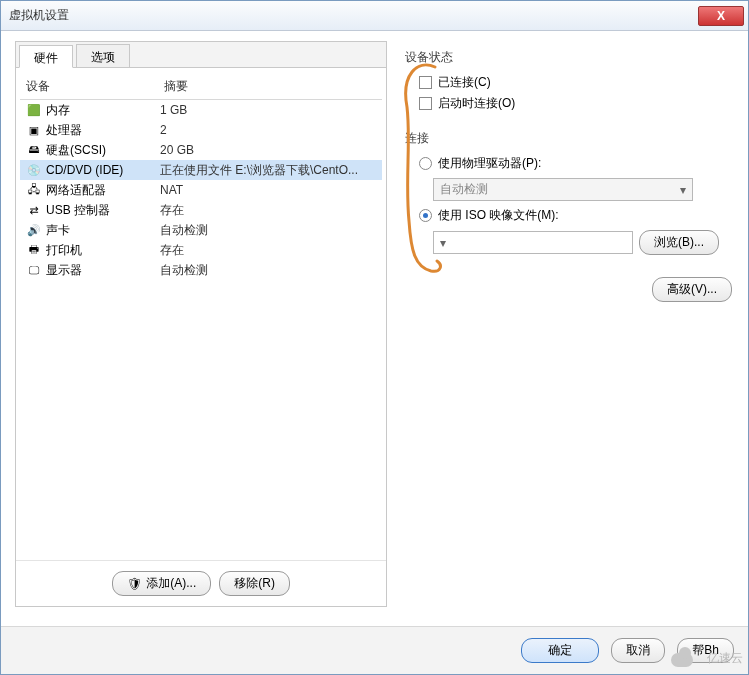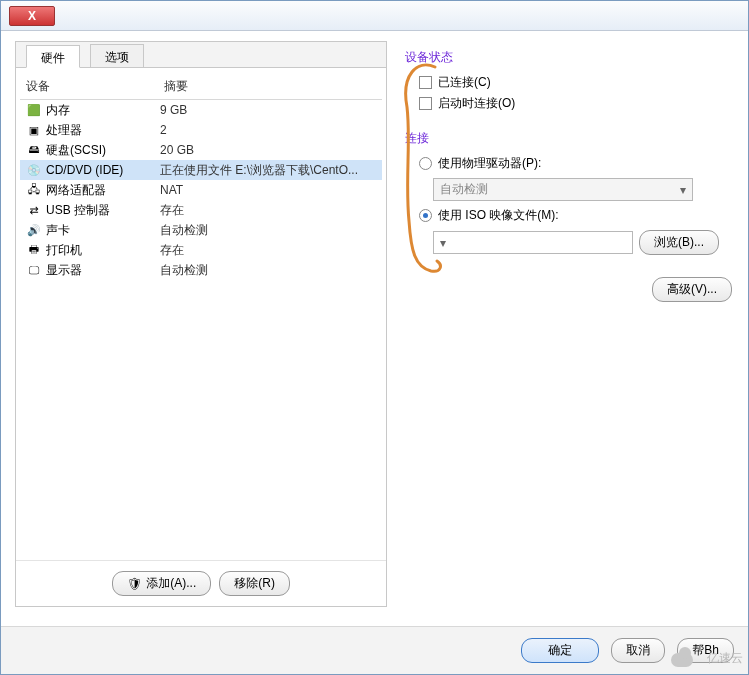--- a/index.html
+++ b/index.html
@@ -4,38 +4,38 @@
 <style>
   * { box-sizing: border-box; font-family: "Microsoft YaHei", "Segoe UI", Arial, sans-serif; font-size: 12px; }
   body { margin: 0; padding: 0; background: #d4e4f0; width: 749px; height: 675px; position: relative; }
   .window { position: absolute; left: 0; top: 0; width: 749px; height: 675px; background: #fff; border: 1px solid #7a9bbf; }
   .titlebar { height: 30px; background: linear-gradient(#fbfcfd,#e6eef7); display:flex; align-items:center; padding:0 4px 0 8px; border-bottom:1px solid #c0c9d6; }
   .titlebar .title { flex:1; color:#333; }
   .close-btn { width:46px; height:20px; background:linear-gradient(#e77,#c33); border:1px solid #933; border-radius:2px; color:#fff; text-align:center; line-height:18px; font-weight:bold; cursor:pointer; }
   .body { padding:10px 14px 10px 14px; height:586px; display:flex; gap:12px; }
   .left-pane { width:372px; border:1px solid #c8c8c8; display:flex; flex-direction:column; }
   .tabs { height:26px; display:flex; border-bottom:1px solid #c8c8c8; background:#f3f3f3; }
-  .tab { padding:4px 14px; border:1px solid #c8c8c8; border-bottom:none; margin-top:2px; margin-left:10px; background:#fff; cursor:pointer; }
+  .tab { padding:4px 14px; border:1px solid #c8c8c8; border-bottom:none; margin-top:2px; margin-left:3px; background:#fff; cursor:pointer; }
   .tab.active { background:#fff; border-bottom:1px solid #fff; position:relative; top:1px; }
   .tab.inactive { background:#f0f0f0; }
   .dev-table { flex:1; padding:6px 4px; overflow:hidden; display:flex; flex-direction:column; }
   .dev-head { display:flex; border-bottom:1px solid #d8d8d8; padding:4px 0; color:#333; }
   .col-dev { width:140px; padding-left:6px; }
   .col-sum { flex:1; padding-left:4px; }
   .dev-rows { flex:1; overflow:auto; }
   .dev-row { display:flex; align-items:center; height:20px; padding:1px 0; cursor:pointer; }
   .dev-row.selected { background:#cfe3f8; }
   .dev-row .icon { width:16px; height:16px; margin:0 4px 0 6px; display:inline-flex; align-items:center; justify-content:center; font-size:11px; }
   .dev-row .name { width:114px; white-space:nowrap; overflow:hidden; text-overflow:ellipsis; }
   .dev-row .summary { flex:1; white-space:nowrap; overflow:hidden; text-overflow:ellipsis; color:#333; }
   .left-footer { padding:10px; text-align:center; border-top:1px solid #e4e4e4; display:flex; gap:8px; justify-content:center; }
   .btn { padding:3px 14px; border:1px solid #999; border-radius:11px; background:linear-gradient(#fdfdfd,#e9e9e9); cursor:pointer; display:inline-flex; align-items:center; gap:4px; }
   .right-pane { flex:1; display:flex; flex-direction:column; gap:8px; padding-top:4px; }
   .group { padding:4px 6px; }
-  .group-title { color:#6d28d9; margin-bottom:6px; }
+  .group-title { color:#404040; margin-bottom:6px; }
   .chk-row, .rad-row { display:flex; align-items:center; gap:6px; padding:2px 0 2px 14px; }
   .chk { width:13px; height:13px; border:1px solid #888; background:#fff; display:inline-block; }
   .rad { width:13px; height:13px; border:1px solid #888; border-radius:50%; display:inline-flex; align-items:center; justify-content:center; background:#fff; }
   .rad .dot { width:5px; height:5px; border-radius:50%; background:#3373c8; }
   .combo { display:flex; align-items:center; border:1px solid #b8b8b8; background:#fff; height:23px; }
   .combo.disabled { background:#f4f4f4; color:#888; }
   .combo input { flex:1; border:none; padding:0 6px; height:21px; outline:none; background:transparent; color:inherit; }
   .combo .caret { width:18px; text-align:center; color:#666; cursor:pointer; }
   .file-row { display:flex; gap:6px; padding:4px 0 4px 28px; align-items:center; }
   .file-row .combo { width:200px; }
@@ -48,40 +48,41 @@
   .watermark { position:absolute; right:6px; bottom:6px; display:flex; align-items:center; gap:6px; color:#b8b8b8; font-size:14px; z-index:20; }
   .watermark .cloud { width:34px; height:22px; position:relative; }
   .watermark .cloud::before { content:""; position:absolute; width:22px; height:14px; background:#c8c8c8; border-radius:10px; left:4px; top:6px; }
   .watermark .cloud::after { content:""; position:absolute; width:12px; height:12px; background:#c8c8c8; border-radius:50%; left:12px; top:0; }
 </style>
 </head>
 <body>
 
 <div class="window">
   <div class="titlebar">
+    <span class="title">虚拟机设置</span>
     <div class="close-btn">X</div>
   </div>
 
   <div class="body">
 
     <div class="left-pane">
       <div class="tabs">
         <div class="tab active">硬件</div>
         <div class="tab inactive">选项</div>
       </div>
       <div class="dev-table">
         <div class="dev-head">
           <div class="col-dev">设备</div>
           <div class="col-sum">摘要</div>
         </div>
         <div class="dev-rows" id="dev-rows">
             <div class="dev-row">
               <span class="icon">🟩</span>
               <span class="name">内存</span>
-              <span class="summary">9 GB</span>
+              <span class="summary">1 GB</span>
             </div>
             <div class="dev-row">
               <span class="icon">▣</span>
               <span class="name">处理器</span>
               <span class="summary">2</span>
             </div>
             <div class="dev-row">
               <span class="icon">🖴</span>
               <span class="name">硬盘(SCSI)</span>
               <span class="summary">20 GB</span>

